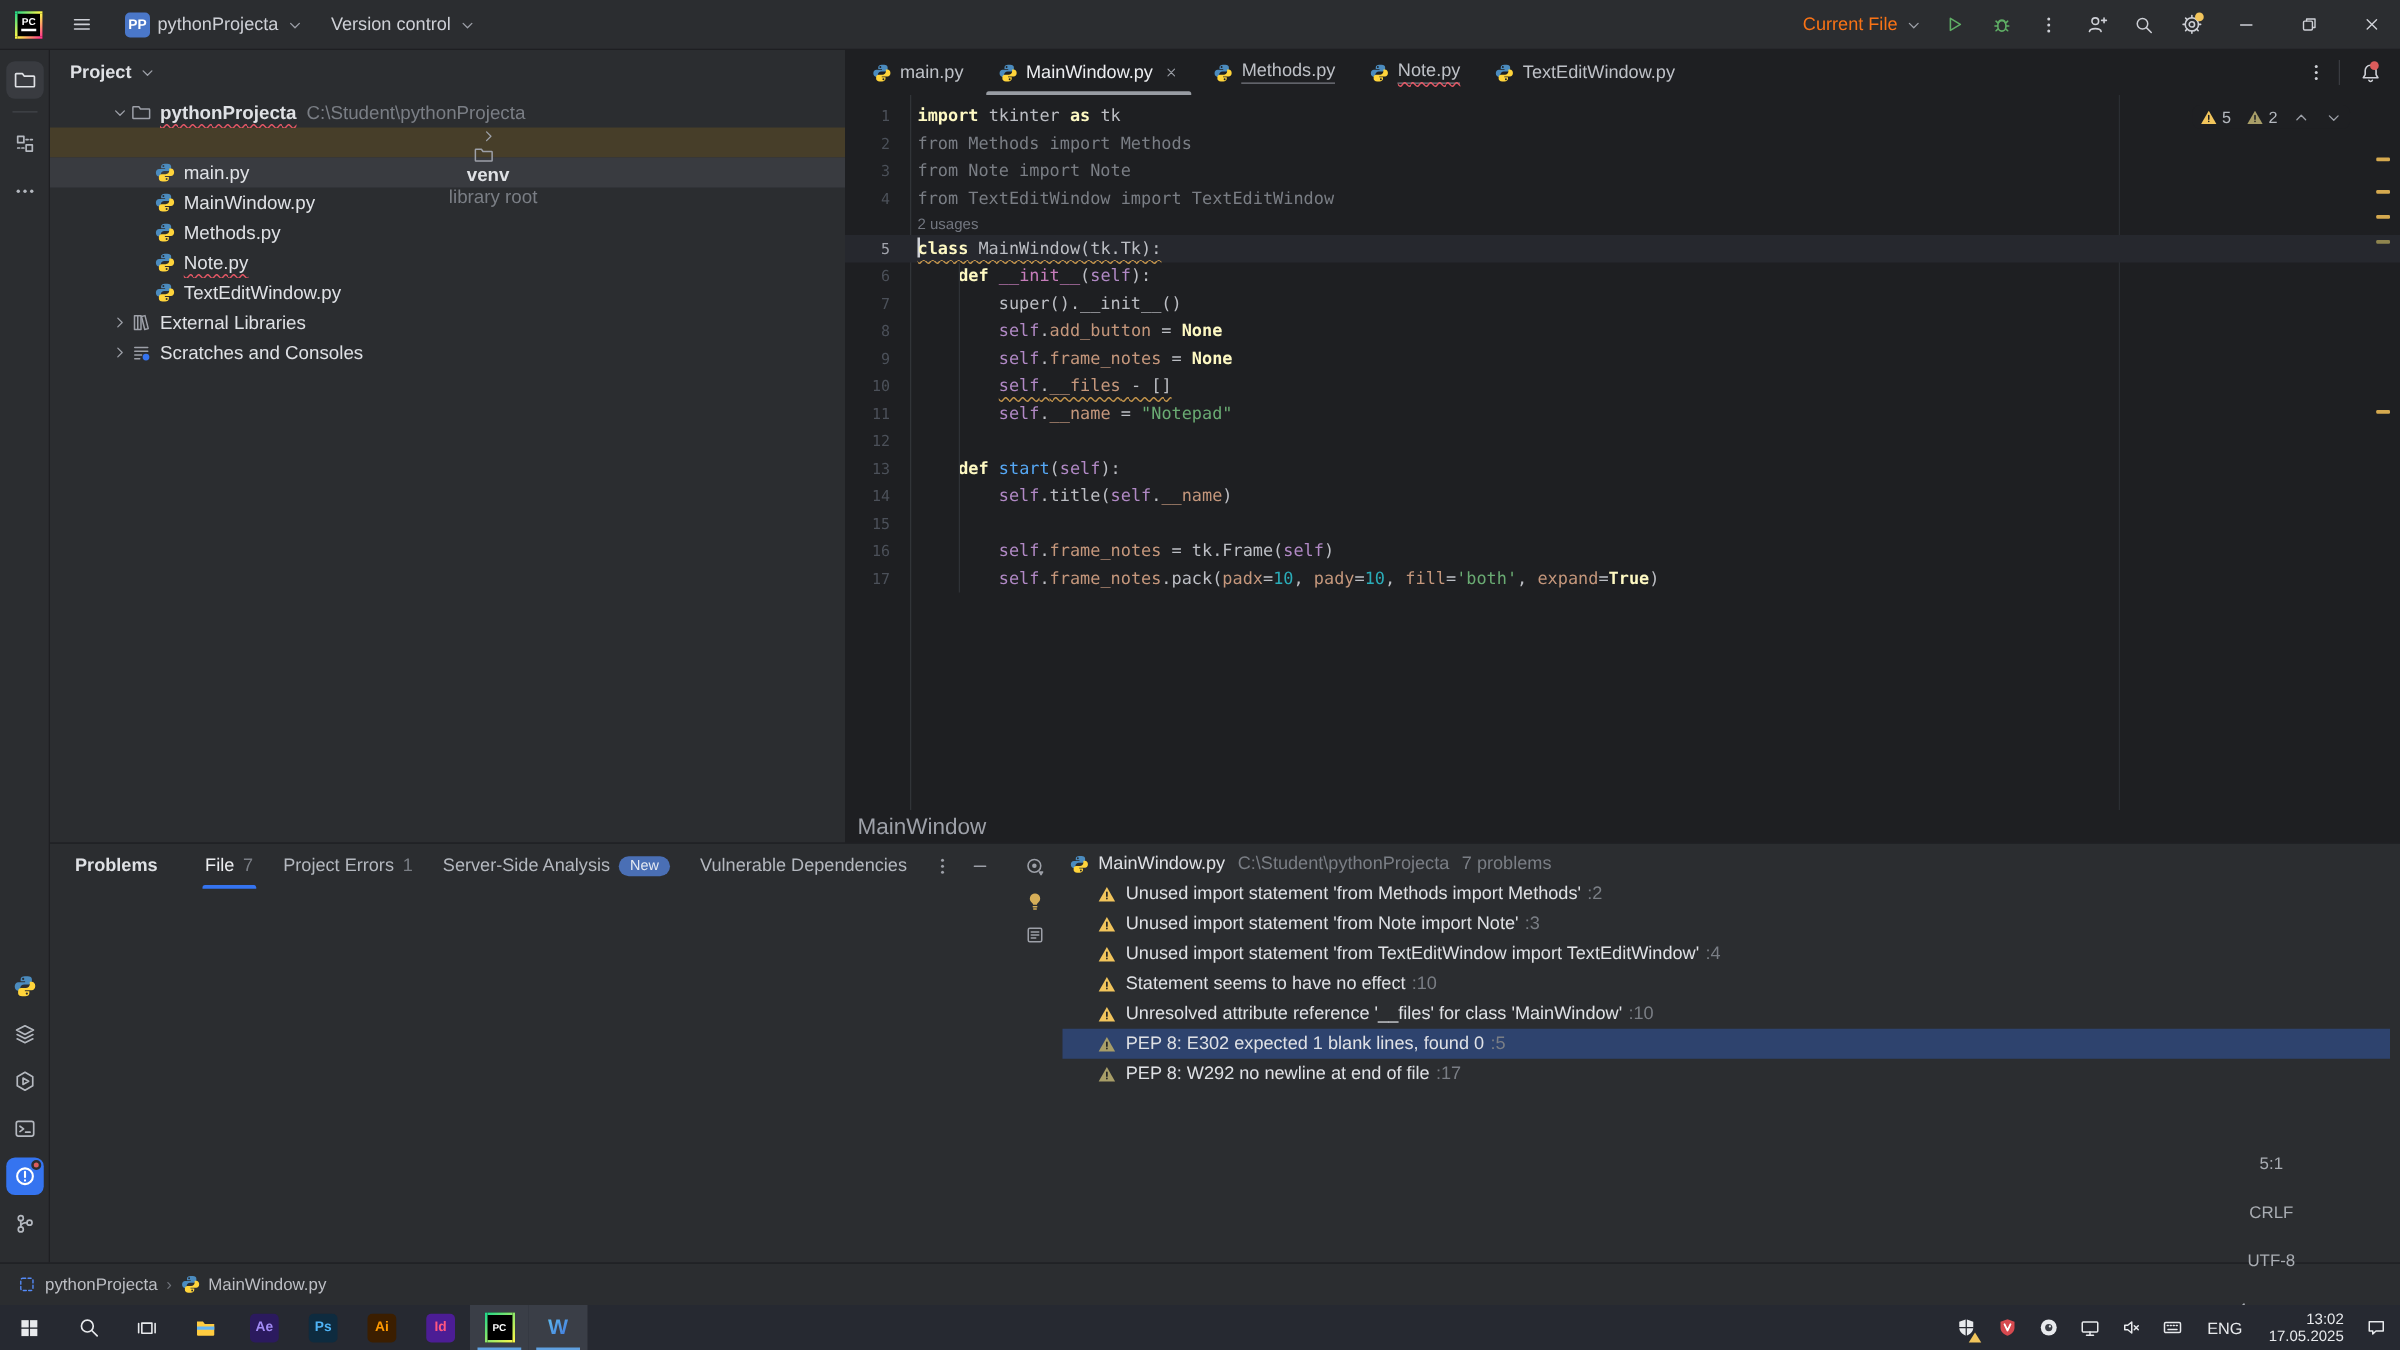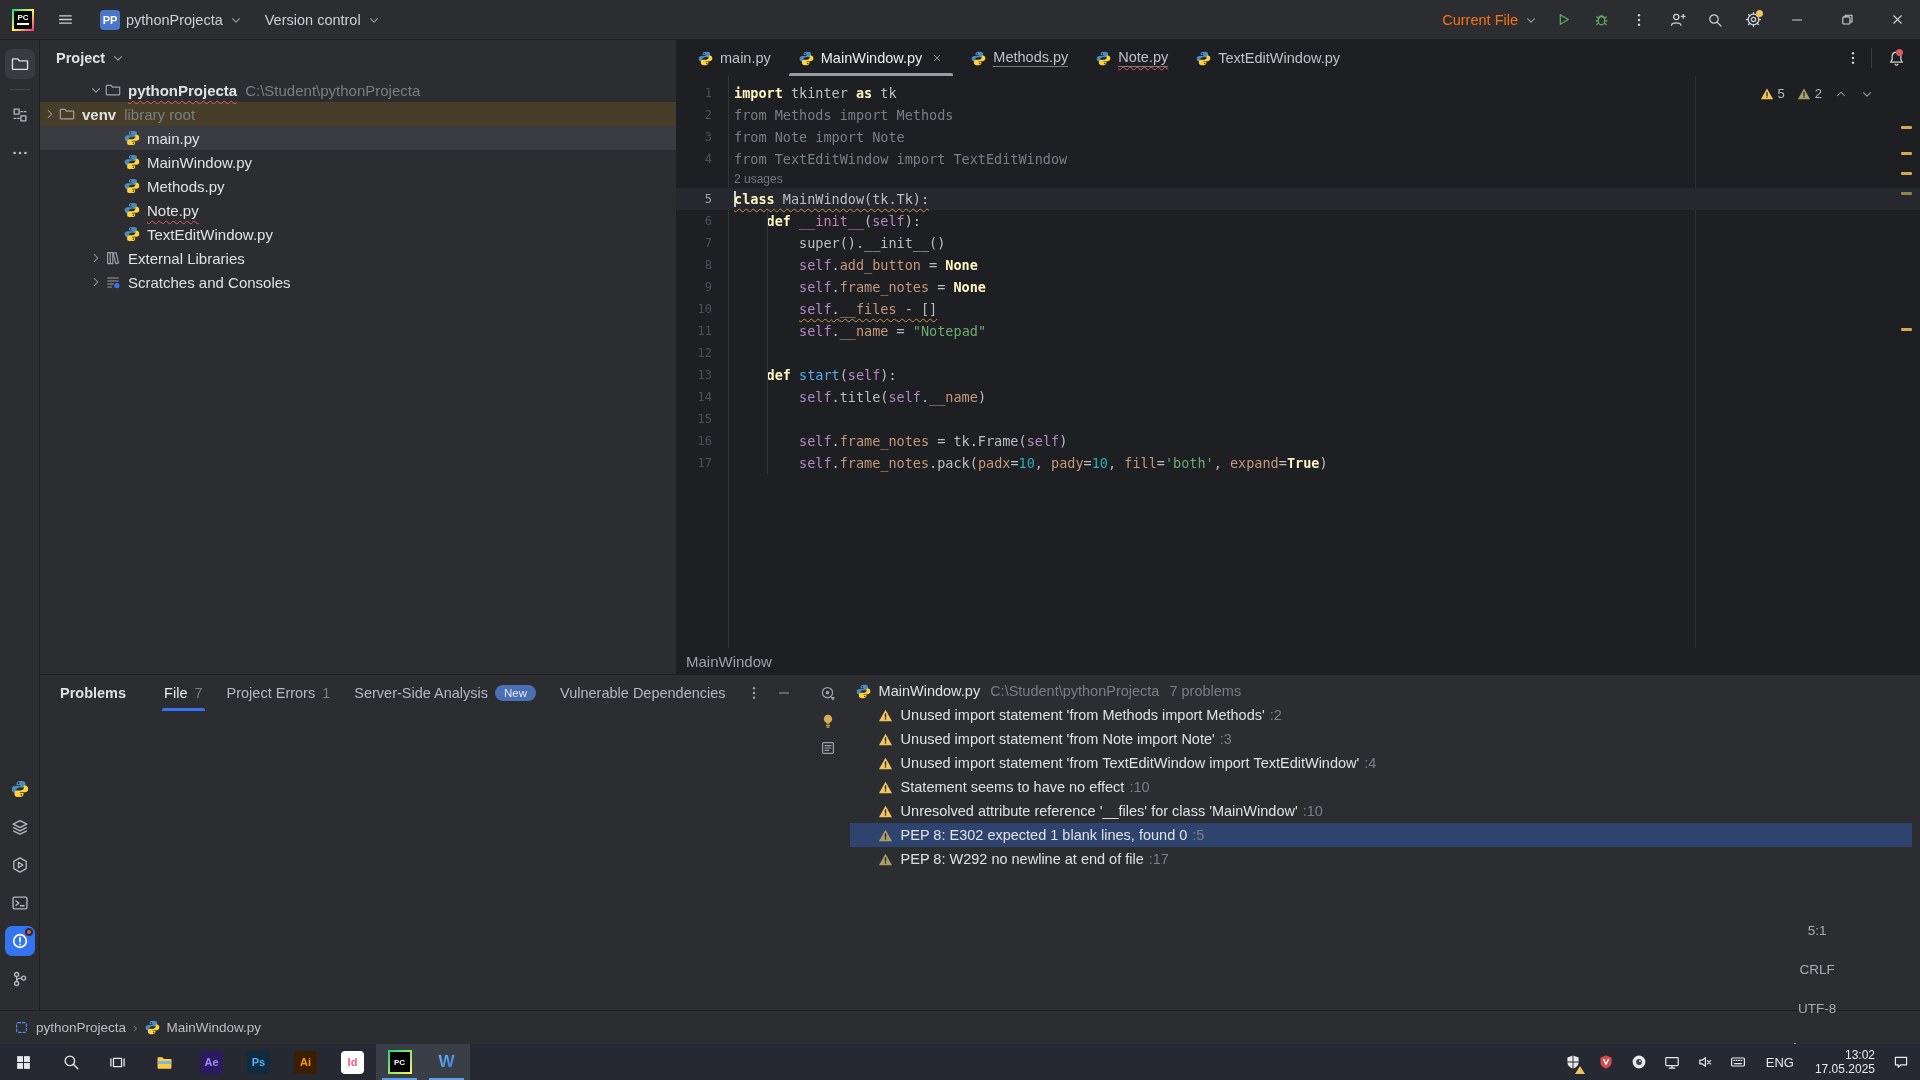--- a/index.html
+++ b/index.html
@@ -74,21 +74,21 @@
   .inlay-row{height:18px;line-height:18px;font-family:"Liberation Sans",sans-serif;font-size:12px;color:#737780;padding-left:58px;}
   .tk-kw{color:#fef9c3;font-weight:bold;} .tk-df{color:#BCBEC4;margin-top:43px;} .tk-gr{color:#7A7E85;} .tk-sf{color:#B189C5;}
   .tk-dn{color:#C77DBB;} .tk-at{color:#C5977C;} .tk-nm{color:#2AACB8;} .tk-st{color:#6AAB73;} .tk-fn{color:#56A8F5;}
   .wv{text-decoration:underline wavy #C5954B;text-decoration-thickness:1px;text-underline-offset:4px;}
   .caret{display:inline-block;width:1.6px;height:16px;background:#CED0D6;vertical-align:-3px;margin-right:-1.6px;}
   .guide{position:absolute;width:1px;background:#2F3237;}
   .stripe-mark{position:absolute;width:11px;height:3px;border-radius:1px;right:8px;}
   .inspections{position:absolute;top:8px;right:40px;display:flex;align-items:center;gap:12px;font-family:"Liberation Sans",sans-serif;font-size:13px;color:#B4B8BF;background:#1E1F22;padding:2px 6px;border-radius:6px;}
   .insp-item{display:flex;align-items:center;gap:4px;}
   .insp-item .ic{width:14px;height:14px;}
-  .breadcrumbs{height:26px;flex:none;display:flex;align-items:center;padding-left:10px;font-size:15px;color:#9DA0A8;}
+  .breadcrumbs{height:26px;flex:none;display:flex;align-items:center;padding-left:10px;font-size:18px;color:#9DA0A8;}
 
   
   .problems{flex:1;background:#2B2D30;border-top:1px solid #1E1F22;display:flex;min-height:0;}
   .p-header{height:36px;flex:none;display:flex;align-items:center;padding:0 14px 0 20px;gap:8px;}
   .p-title{font-size:14.5px;font-weight:bold;color:#DFE1E5;margin-right:18px;}
   .ptab{height:36px;display:flex;align-items:center;gap:7px;padding:0 12px;font-size:14.5px;color:#B4B8BF;position:relative;}
   .ptab .cnt{color:#7A7E85;}
   .ptab.active{color:#ECEDF0;}
   .ptab.active::after{content:"";position:absolute;left:10px;right:10px;bottom:0;height:3px;background:#3574F0;border-radius:2px 2px 0 0;}
   .new-badge{background:#4A6FB5;color:#E4E9F2;font-size:11.5px;padding:2px 9px;border-radius:9px;}
@@ -309,21 +309,21 @@
                 </svg>
               </span>
               <span class="ticon">
                 <svg class="ic " style="width:16px;height:16px" viewBox="0 0 16 16">
                   <path d="M1.8 3.4h4.3l1.3 1.8h6.8a.5.5 0 0 1 .5.5v6.6a.5.5 0 0 1-.5.5H1.8a.5.5 0 0 1-.5-.5V3.9a.5.5 0 0 1 .5-.5Z"></path>
                 </svg>
               </span>
               <span class="tlabel b err-wv">pythonProjecta</span>
               <span class="tsuffix">C:\Student\pythonProjecta</span>
             </div>
-            <div class="trow drop" style="">
+            <div class="trow drop" style="padding-left: 65px; flex-direction: column;">
               <span class="tslot">
                 <svg class="ic chev" style="width:14px;height:14px" viewBox="0 0 16 16">
                   <polyline points="6 4 10 8 6 12"></polyline>
                 </svg>
               </span>
               <span class="ticon">
                 <svg class="ic " style="width:16px;height:16px" viewBox="0 0 16 16">
                   <path d="M1.8 3.4h4.3l1.3 1.8h6.8a.5.5 0 0 1 .5.5v6.6a.5.5 0 0 1-.5.5H1.8a.5.5 0 0 1-.5-.5V3.9a.5.5 0 0 1 .5-.5Z"></path>
                 </svg>
               </span>
@@ -762,21 +762,21 @@
       <div class="task-btn">
         <span class="tile" style="background:#2B1A5E;color:#A28BF5">Ae</span>
       </div>
       <div class="task-btn">
         <span class="tile" style="background:#0E2B3F;color:#4FB3F6">Ps</span>
       </div>
       <div class="task-btn">
         <span class="tile" style="background:#3B1E00;color:#FF9A00">Ai</span>
       </div>
       <div class="task-btn">
-        <span class="tile" style="background:#ffffff;color:#FF5680">Id</span>
+        <span class="tile" style="background:#4c1d95;color:#FF5680">Id</span>
       </div>
       <div class="task-btn app-active">
         <span class="tile-pc">PC</span>
       </div>
       <div class="task-btn app-active">
         <span class="tile-w">W</span>
       </div>
     </span>
   <div class="tray">
     <span class="tray-ic shield-warn" id="i-shield">

